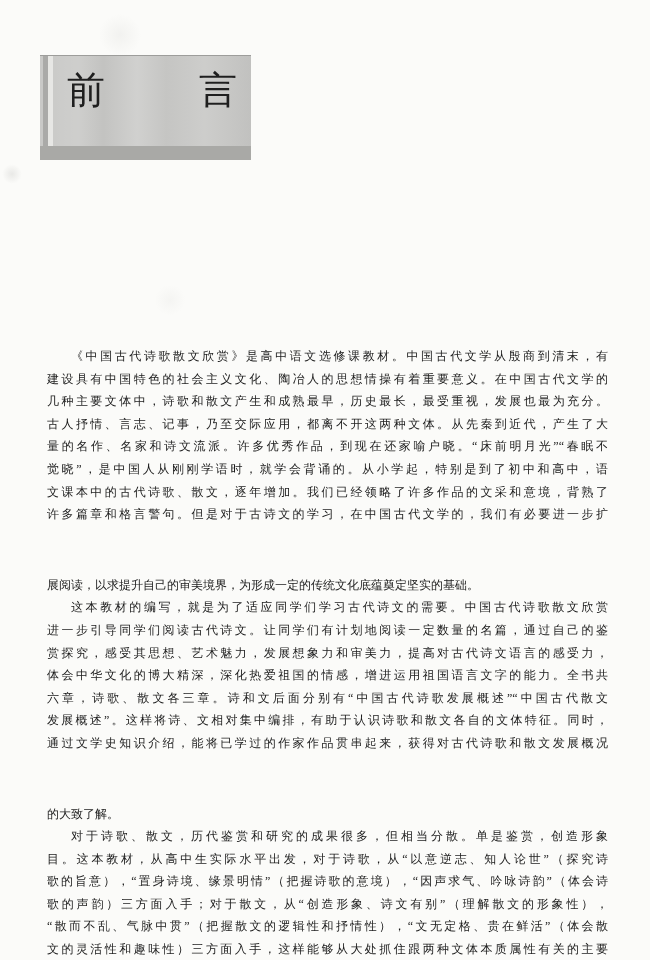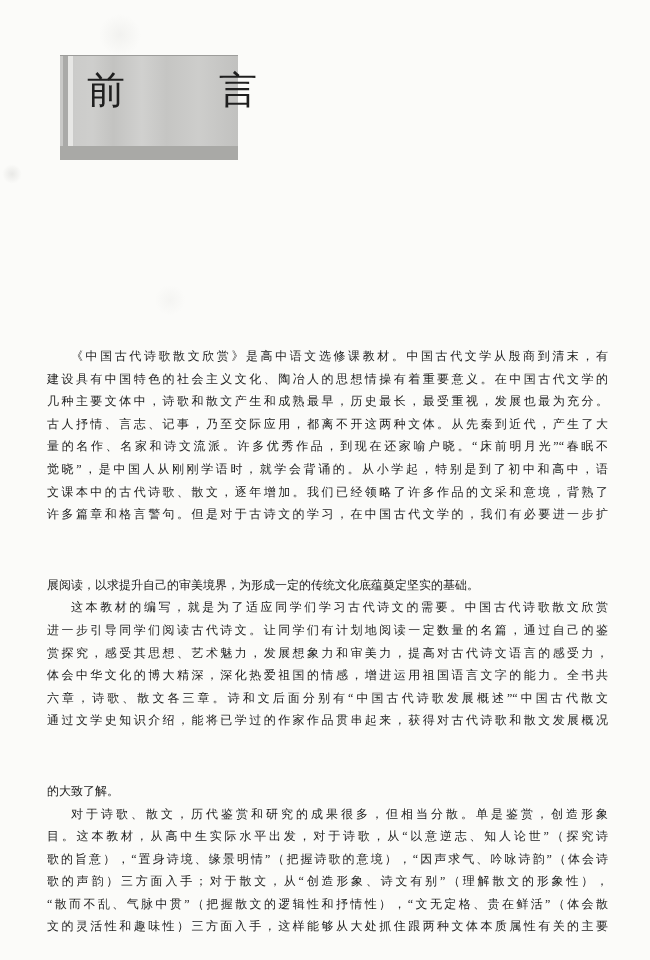--- a/index.html
+++ b/index.html
@@ -16,23 +16,23 @@
     background-image:
       radial-gradient(circle 14px at 12px 174px, rgba(150,150,145,0.18), rgba(150,150,145,0) 70%),
       radial-gradient(circle 30px at 120px 35px, rgba(160,160,155,0.10), rgba(160,160,155,0) 70%),
       radial-gradient(circle 22px at 170px 300px, rgba(160,160,155,0.07), rgba(160,160,155,0) 70%);
     font-family: "Liberation Serif", "DejaVu Serif", serif;
   }
 
   
   .banner {
     position: absolute;
-    left: 60px;
+    left: 40px;
     top: 55px;
-    width: 178px;
+    width: 211px;
     height: 105px;
     background: var(--banner-bg, #c9c9c7);
     background-image: linear-gradient(90deg,
       rgba(255,255,255,0) 0%,
       rgba(255,255,255,0.10) 18%,
       rgba(0,0,0,0.03) 30%,
       rgba(255,255,255,0.14) 46%,
       rgba(0,0,0,0.02) 60%,
       rgba(255,255,255,0.08) 78%,
       rgba(0,0,0,0.04) 100%);
@@ -116,20 +116,21 @@
     <div class="line">量的名作、名家和诗文流派。许多优秀作品，到现在还家喻户晓。“床前明月光”“春眠不</div>
     <div class="line">觉晓”，是中国人从刚刚学语时，就学会背诵的。从小学起，特别是到了初中和高中，语</div>
     <div class="line">文课本中的古代诗歌、散文，逐年增加。我们已经领略了许多作品的文采和意境，背熟了</div>
     <div class="line">许多篇章和格言警句。但是对于古诗文的学习，在中国古代文学的，我们有必要进一步扩</div>
     <div class="line no-justify">展阅读，以求提升自己的审美境界，为形成一定的传统文化底蕴奠定坚实的基础。</div>
     <div class="line indent">这本教材的编写，就是为了适应同学们学习古代诗文的需要。中国古代诗歌散文欣赏</div>
     <div class="line">进一步引导同学们阅读古代诗文。让同学们有计划地阅读一定数量的名篇，通过自己的鉴</div>
     <div class="line">赏探究，感受其思想、艺术魅力，发展想象力和审美力，提高对古代诗文语言的感受力，</div>
     <div class="line">体会中华文化的博大精深，深化热爱祖国的情感，增进运用祖国语言文字的能力。全书共</div>
     <div class="line">六章，诗歌、散文各三章。诗和文后面分别有“中国古代诗歌发展概述”“中国古代散文</div>
+    <div class="line">发展概述”。这样将诗、文相对集中编排，有助于认识诗歌和散文各自的文体特征。同时，</div>
     <div class="line">通过文学史知识介绍，能将已学过的作家作品贯串起来，获得对古代诗歌和散文发展概况</div>
     <div class="line no-justify">的大致了解。</div>
     <div class="line indent">对于诗歌、散文，历代鉴赏和研究的成果很多，但相当分散。单是鉴赏，创造形象</div>
     <div class="line">目。这本教材，从高中生实际水平出发，对于诗歌，从“以意逆志、知人论世”（探究诗</div>
     <div class="line">歌的旨意），“置身诗境、缘景明情”（把握诗歌的意境），“因声求气、吟咏诗韵”（体会诗</div>
     <div class="line">歌的声韵）三方面入手；对于散文，从“创造形象、诗文有别”（理解散文的形象性），</div>
     <div class="line">“散而不乱、气脉中贯”（把握散文的逻辑性和抒情性），“文无定格、贵在鲜活”（体会散</div>
     <div class="line">文的灵活性和趣味性）三方面入手，这样能够从大处抓住跟两种文体本质属性有关的主要</div>
   </div>
 

